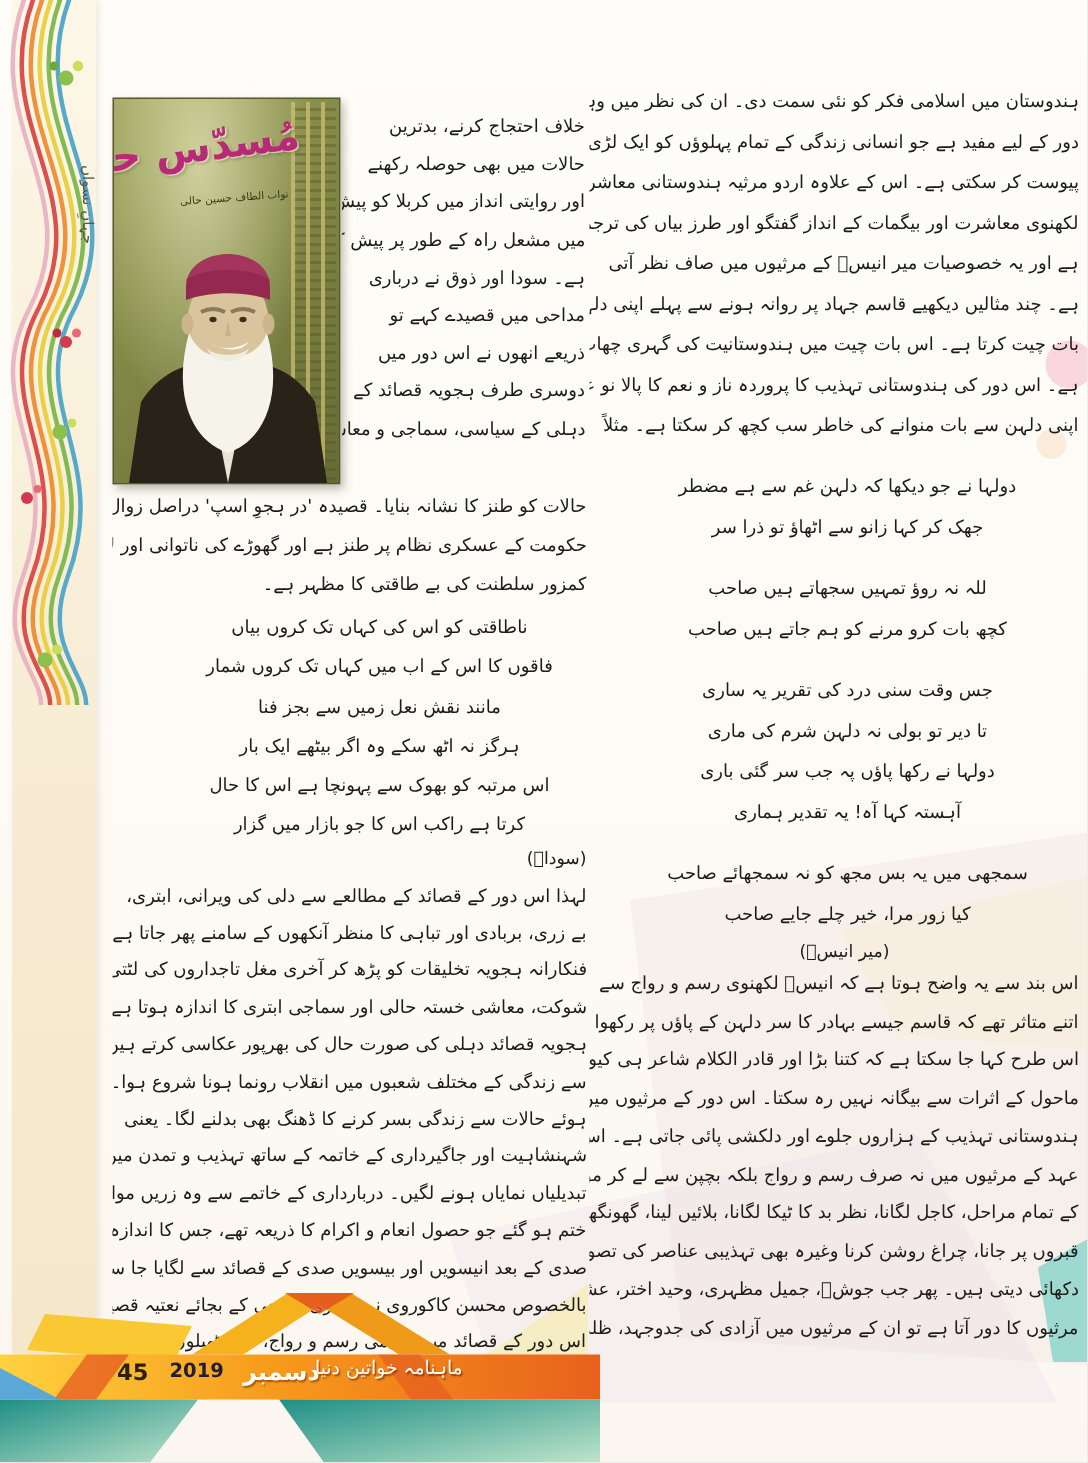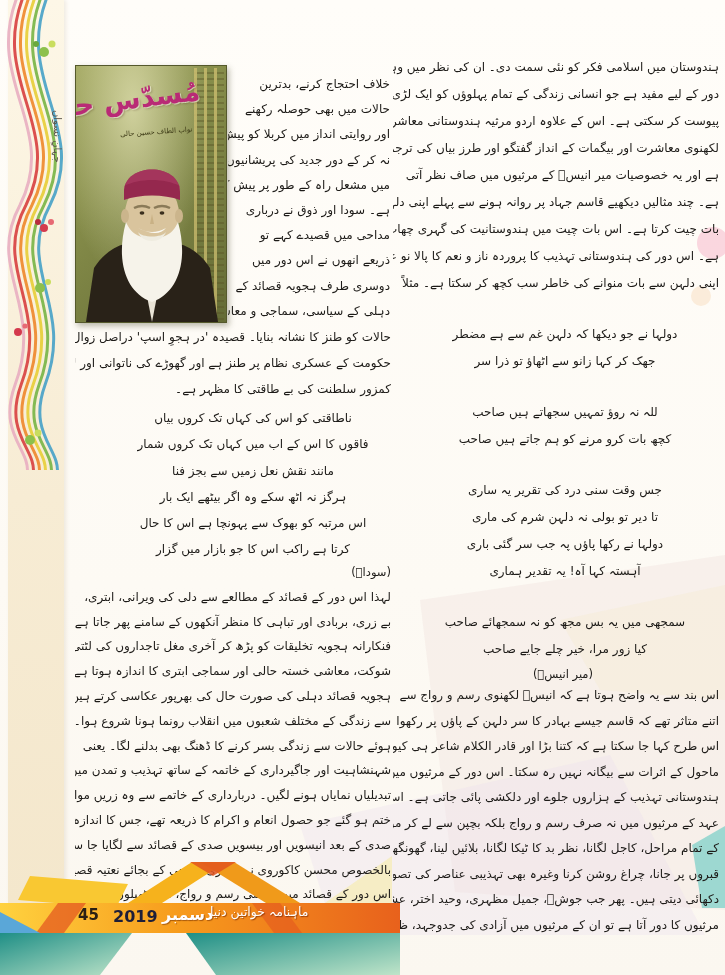--- a/index.html
+++ b/index.html
@@ -50,42 +50,42 @@
   #portrait { position:absolute; left:4px; bottom:0; }
   
   .urdu { direction:rtl; font-family:"DejaVu Sans", sans-serif; }
   .line { white-space:nowrap; text-align:right; overflow:hidden; }
   #right-col {
     position:absolute; left:393px; top:54px; width:326px; z-index:3;
     font-size:12px;
   }
   #right-col .para .line { line-height:27px; height:27px; }
   #right-col .para2 .line { line-height:25.5px; height:25.5px; }
-  .poem { margin-top:24px; }
+  .poem { margin-top:14px; }
   #right-col .poem .line { line-height:27px; height:27px; text-align:center; padding-left:18px; }
   .attribution { font-size:11.5px; line-height:18px; }
   #right-col .attribution { text-align:center; padding-left:14px; margin-top:2px; }
   #narrow-col {
     position:absolute; left:228px; top:72px; width:162px; z-index:3; font-size:12px;
   }
   #narrow-col .line { line-height:25.2px; height:25.2px; }
   #left-col {
     position:absolute; left:75px; top:324px; width:316px; z-index:3; font-size:12px;
   }
   #left-col .para .line { line-height:26px; height:26px; }
   #left-col .poem { margin-top:3px; }
   #left-col .poem .line { line-height:26.3px; height:26.3px; text-align:center; padding-left:40px; }
   #left-col .attribution { text-align:right; direction:ltr; margin-top:0; height:18px; }
   #left-col .para2 { margin-top:4px; }
   #left-col .para2 .line { line-height:24.8px; height:24.8px; }
   
   #footer { position:absolute; left:0; top:856px; width:400px; height:119px; z-index:4; }
   .footer-text { position:absolute; z-index:5; }
   #page-number { left:78px; top:906px; font-size:15px; font-weight:bold; color:#2a2014; }
-  #year-label  { left:113px; top:907px; font-size:16px; font-weight:bold; color:#1e1e38; }
+  #year-label  { left:113px; top:907px; font-size:13px; font-weight:bold; color:#1e1e38; }
   #month-label { left:162px; top:905px; font-size:16px; font-weight:bold; color:#ffffff; direction:rtl;
                  text-shadow:1px 1px 1px rgba(120,50,0,.6); }
   #magazine-name { left:210px; top:904px; font-size:12.5px; font-weight:normal; color:#ffffff; direction:rtl;
                  text-shadow:1px 1px 1px rgba(120,40,0,.7); }
 </style>
 </head>
 <body>
 
 <div id="page">
 
@@ -199,21 +199,20 @@
         <div class="line">قبروں پر جانا، چراغ روشن کرنا وغیرہ بھی تہذیبی عناصر کی تصویریں جا بجا</div>
         <div class="line">دکھائی دیتی ہیں۔ پھر جب جوشؔ، جمیل مظہری، وحید اختر، عشرت رضوی کے</div>
         <div class="line">مرثیوں کا دور آتا ہے تو ان کے مرثیوں میں آزادی کی جدوجہد، ظلم کے</div>
       </div>
   </div>
 
   <div id="narrow-col" class="urdu">
       <div class="line">خلاف احتجاج کرنے، بدترین</div>
       <div class="line">حالات میں بھی حوصلہ رکھنے</div>
       <div class="line">اور روایتی انداز میں کربلا کو پیش</div>
-      <div class="line">نہ کر کے دور جدید کی پریشانیوں</div>
       <div class="line">میں مشعل راہ کے طور پر پیش کرنا</div>
       <div class="line">ہے۔ سودا اور ذوق نے درباری</div>
       <div class="line">مداحی میں قصیدے کہے تو</div>
       <div class="line">ذریعے انھوں نے اس دور میں</div>
       <div class="line">دوسری طرف ہجویہ قصائد کے</div>
       <div class="line">دہلی کے سیاسی، سماجی و معاشی</div>
     </div>
 
   <div id="left-col" class="urdu">
     <div class="para">

